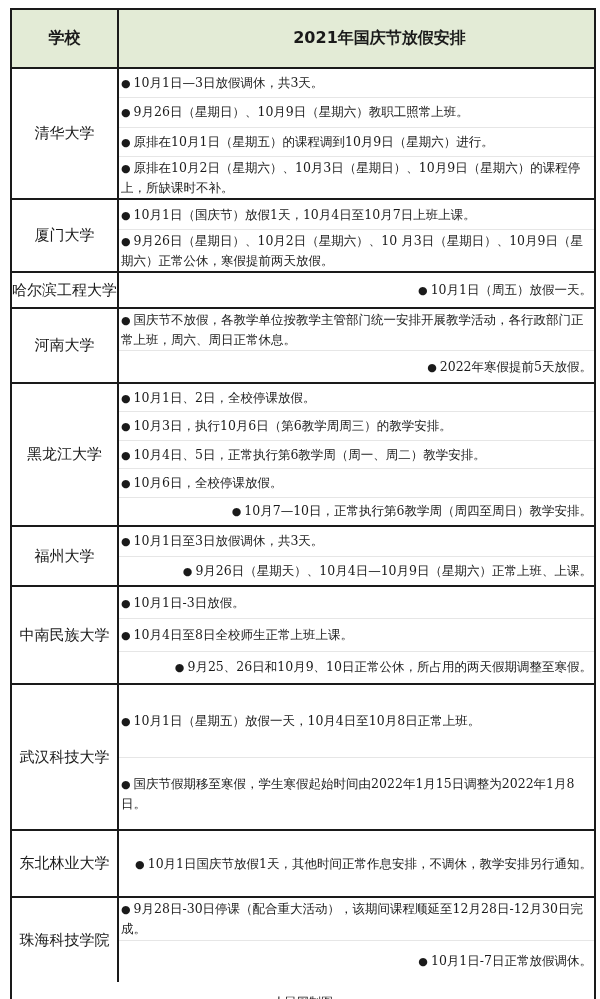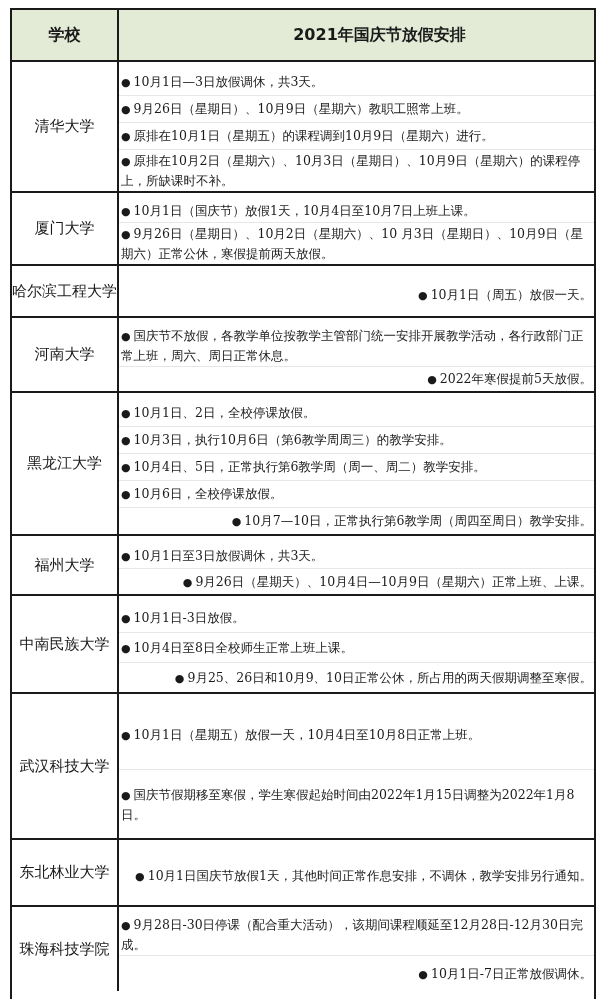--- a/index.html
+++ b/index.html
@@ -5,27 +5,27 @@
   html, body { margin: 0; padding: 0; background: #ffffff; }
   body { width: 600px; height: 999px; position: relative; overflow: hidden;
          font-family: "DejaVu Sans", "Liberation Sans", sans-serif; color: #1a1a1a; }
   .table { position: absolute; left: 10px; top: 8px; width: 586px;
            border: 2px solid #1a1a1a; box-sizing: border-box; }
   .row { display: flex; border-bottom: 2px solid #1a1a1a; box-sizing: border-box; }
   .row:last-child { border-bottom: none; }
   .school { width: 107px; flex: 0 0 107px; border-right: 2px solid #1a1a1a;
             display: flex; align-items: center; justify-content: center;
             font-size: 15px; letter-spacing: 0px; box-sizing: border-box; white-space: nowrap; }
-  .items { flex: 1; display: flex; flex-direction: column; box-sizing: border-box; margin-top: 7px; }
+  .items { flex: 1; display: flex; flex-direction: column; box-sizing: border-box; }
   .item { flex: 1; display: flex; align-items: center; padding: 1px 2px 1px 2px;
           font-family: "DejaVu Serif", "Liberation Serif", serif; font-size: 12.5px;
           line-height: 19px; border-bottom: 1px solid #e6e6e6; box-sizing: border-box; }
   .item:last-child { border-bottom: none; justify-content: flex-end; }
   .bullet { margin-right: 3px; font-size: 11px; }
-  .header { height: 52px; background: #e3ebd6; }
+  .header { height: 59px; background: #e3ebd6; }
   .header .school, .header .title { font-weight: bold; font-size: 16px; }
   .header .title { flex: 1; display: flex; align-items: center; justify-content: center; padding-left: 46px; }
   .footer { height: 40px; display: flex; align-items: center; justify-content: center; font-size: 12px; }
 </style>
 </head>
 <body>
 
 <div class="table">
   <div class="row header">
     <div class="school">学校</div>
@@ -53,21 +53,21 @@
         <div class="school">厦门大学</div>
         <div class="items">
           <div class="item">
             <div><span class="bullet">●</span><span>10月1日（国庆节）放假1天，10月4日至10月7日上班上课。</span></div>
           </div>
           <div class="item">
             <div><span class="bullet">●</span><span>9月26日（星期日）、10月2日（星期六）、10 月3日（星期日）、10月9日（星期六）正常公休，寒假提前两天放假。</span></div>
           </div>
         </div>
       </div>
-      <div class="row" style="height: 52px; gap: 24px;">
+      <div class="row" style="height: 36px; gap: 24px;">
         <div class="school">哈尔滨工程大学</div>
         <div class="items">
           <div class="item">
             <div><span class="bullet">●</span><span>10月1日（周五）放假一天。</span></div>
           </div>
         </div>
       </div>
       <div class="row" style="height: 75px;">
         <div class="school">河南大学</div>
         <div class="items">

